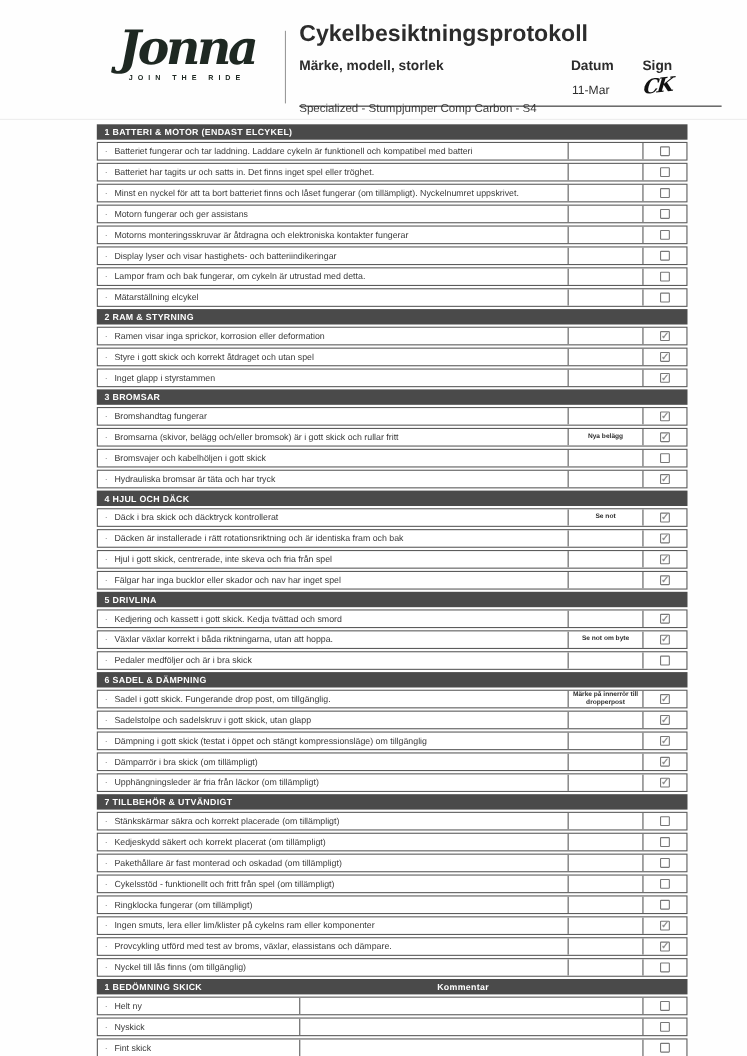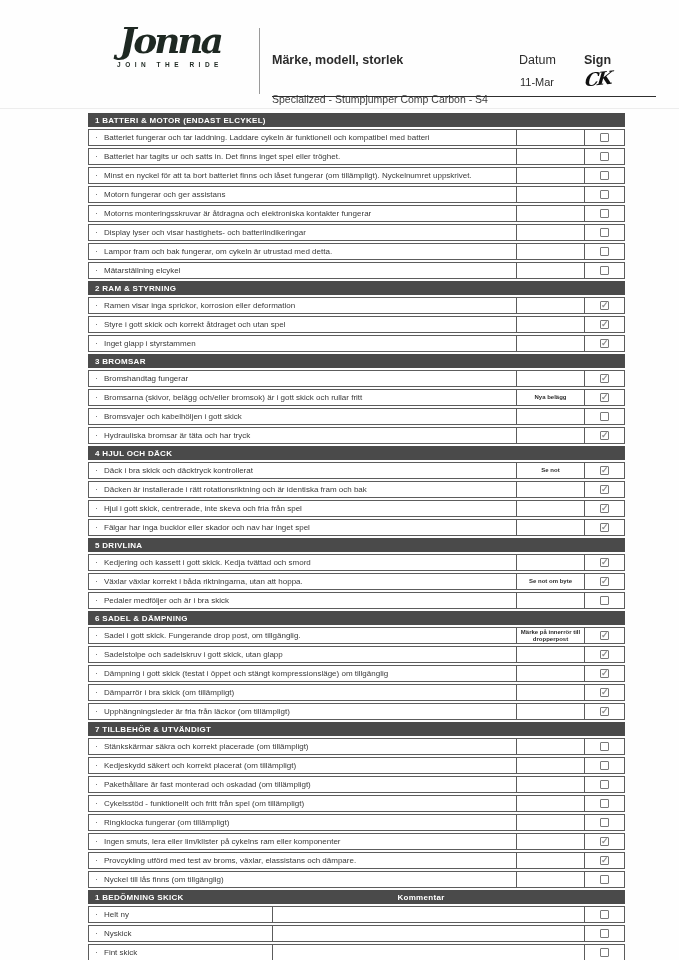--- a/index.html
+++ b/index.html
@@ -2,26 +2,26 @@
 <html><head>
 <meta charset="utf-8">
 <style>
   * { margin:0; padding:0; box-sizing:border-box; }
   body { background:#ffffff; font-family:"Liberation Sans", sans-serif; }
   .page { position:relative; width:679px; height:960px; background:#fefefe; overflow:hidden; }
 
   
   .logo { position:absolute; left:90px; top:22px; width:160px; text-align:center; }
   .logo-name { font-family:"DejaVu Serif", serif; font-style:italic; font-weight:bold;
-               font-size:36px; line-height:1.05; color:#1e2822; letter-spacing:-3px; }
+               font-size:43px; line-height:1.05; color:#1e2822; letter-spacing:-3px; }
   .logo-tagline { font-size:6.5px; font-weight:bold; letter-spacing:4.5px; color:#1e2822; margin-top:1px; }
   .header-divider { position:absolute; left:259px; top:28px; width:1px; height:66px; background:#9a9a9a; }
   .doc-title { position:absolute; left:272px; top:19px; font-size:21px; font-weight:bold; color:#2c2c2c; }
   .model-label { position:absolute; left:272px; top:53px; font-size:12.5px; font-weight:bold; color:#2c2c2c; }
-  .date-label  { position:absolute; left:519px; top:53px; font-size:12.5px; font-weight:normal; color:#2c2c2c;text-align:center; }
+  .date-label  { position:absolute; left:519px; top:53px; font-size:12.5px; font-weight:bold; color:#2c2c2c;text-align:center; }
   .sign-label  { position:absolute; left:584px; top:53px; font-size:12.5px; font-weight:bold; color:#2c2c2c; }
   .model-value { position:absolute; left:272px; top:93px; font-size:10.5px; color:#3d3d3d; }
   .date-value  { position:absolute; left:520px; top:76px; font-size:11px; color:#2e2e2e; }
   .sign-value  { position:absolute; left:585px; top:68px; font-family:"DejaVu Serif", serif;
                  font-style:italic; font-weight:bold; font-size:18px; color:#111;
                  transform:rotate(-6deg) skewX(-12deg); letter-spacing:-2px; }
   .header-rule { position:absolute; left:272px; top:96px; width:384px; height:1px; background:#2e2e2e; }
   .scan-line { position:absolute; left:0; top:108px; width:679px; height:1px; background:#ededed; }
 
   
@@ -52,20 +52,21 @@
 <body>
 
 <div class="page">
 
   <div class="logo">
     <div class="logo-name">Jonna</div>
     <div class="logo-tagline">JOIN THE RIDE</div>
   </div>
   <div class="header-divider"></div>
 
+  <div class="doc-title">Cykelbesiktningsprotokoll</div>
   <div class="model-label">Märke, modell, storlek</div>
   <div class="date-label">Datum</div>
   <div class="sign-label">Sign</div>
   <div class="model-value">Specialized - Stumpjumper Comp Carbon - S4</div>
   <div class="date-value">11-Mar</div>
   <div class="sign-value">CK</div>
   <div class="header-rule"></div>
   <div class="scan-line"></div>
 
   <div class="table">

